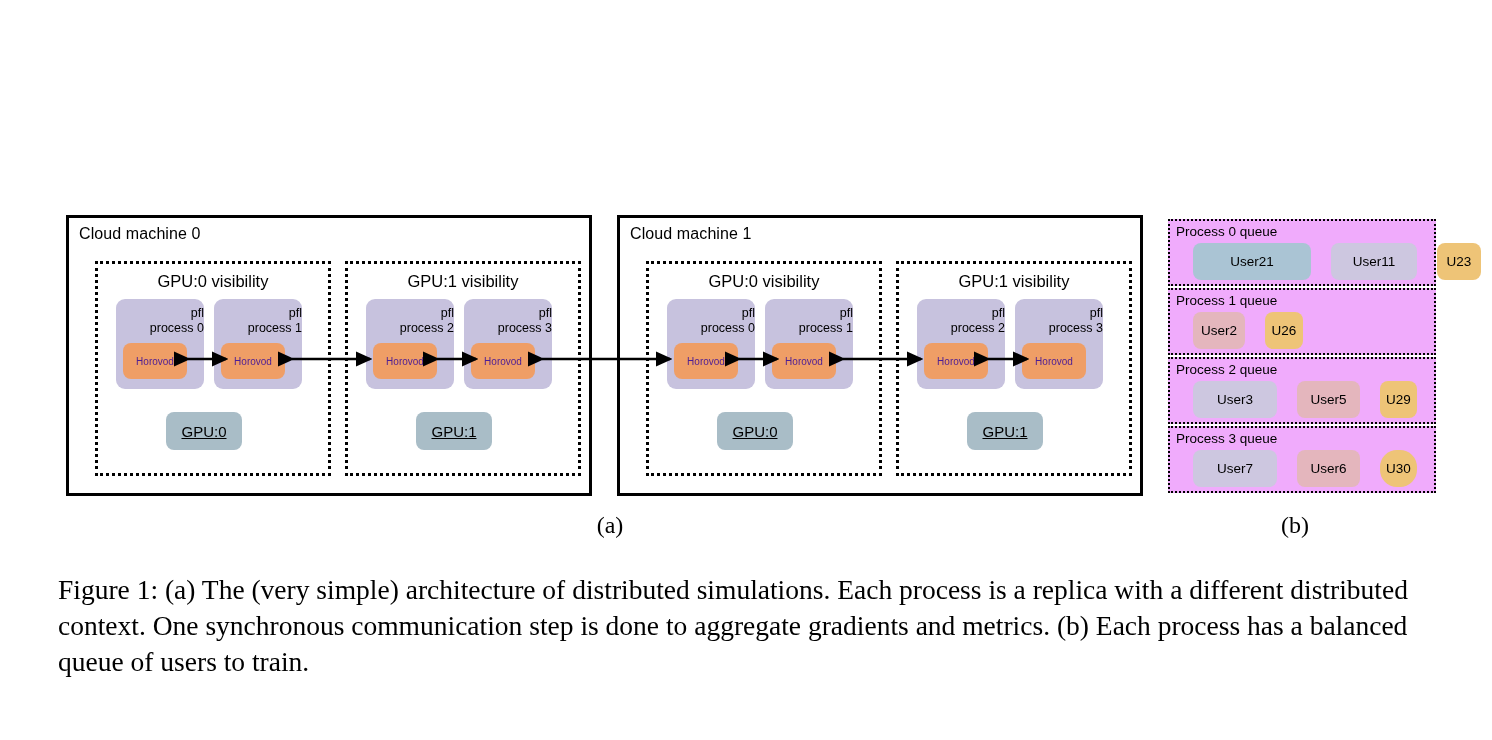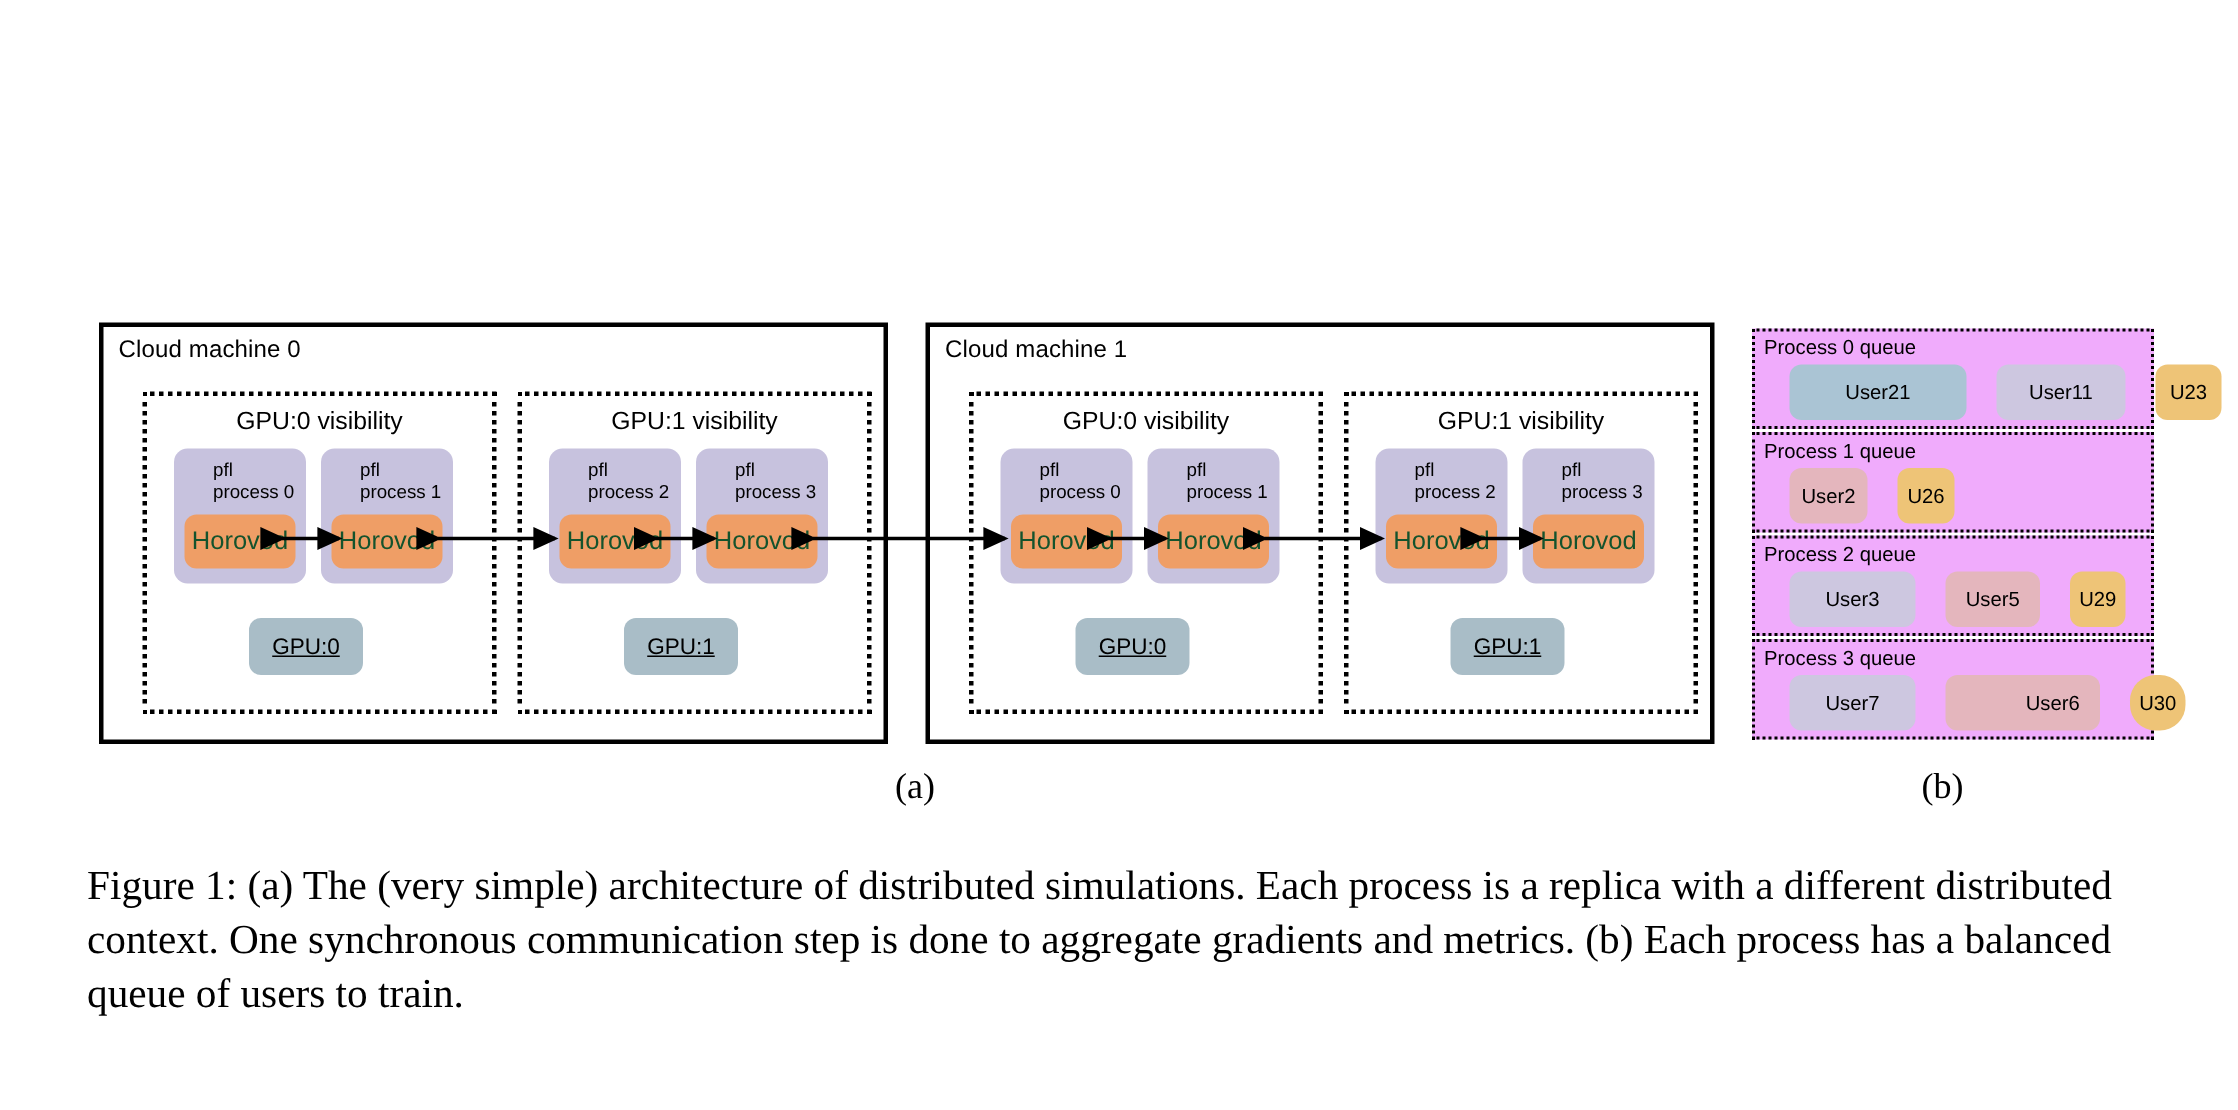--- a/index.html
+++ b/index.html
@@ -75,41 +75,41 @@
     background: #c7c2de;
     border-radius: 9px;
   }
   .proc-a { left: 18px; }
   .proc-b { left: 116px; }
 
   .proc-label {
     position: absolute;
     left: 0; right: 0;
     top: 7px;
-    text-align: left;
+    text-align: right;
     font-size: 12.5px;
     line-height: 15px;
     color: #000;
     white-space: pre-line;
     padding-left: 26px;
   }
 
   .horovod {
     position: absolute;
     left: 7px;
     top: 44px;
-    width: 74px;
+    width: 64px;
     height: 36px;
     background: #ef9e66;
     border-radius: 8px;
     display: flex;
     align-items: center;
     justify-content: center;
-    font-size: 17px;
-    color: #14532d;
+    font-size: 10px;
+    color: #4c1d95;
   }
 
   .gpu-box {
     position: absolute;
     top: 148px;
     left: 68px;
     width: 76px;
     height: 38px;
     background: #a9bdc7;
     border-radius: 8px;
@@ -324,21 +324,21 @@
         <div class="qitem" style="background: rgb(205, 199, 224); width: 84px;">User3</div>
         <div class="qitem" style="background: rgb(228, 182, 189); width: 63px;">User5</div>
         <div class="qitem" style="background: rgb(238, 196, 119); width: 37px;">U29</div>
       </div>
     </div>
 
     <div class="queue-row r3">
       <div class="queue-title">Process 3 queue</div>
       <div class="queue-items">
         <div class="qitem" style="background: rgb(205, 199, 224); width: 84px;">User7</div>
-        <div class="qitem" style="background: rgb(228, 182, 189); width: 63px; padding-left: 40px;">User6</div>
+        <div class="qitem" style="background: rgb(228, 182, 189); width: 63px;">User6</div>
         <div class="qitem" style="background: rgb(238, 196, 119); width: 37px; border-radius: 17px;">U30</div>
       </div>
     </div>
   </div>
 
   <div class="subcaption" id="subcap-a">(a)</div>
   <div class="subcaption" id="subcap-b">(b)</div>
 
   <div id="caption">Figure 1: (a) The (very simple) architecture of distributed simulations. Each process is a replica with a different distributed context. One synchronous communication step is done to aggregate gradients and metrics. (b) Each process has a balanced queue of users to train.</div>
 

